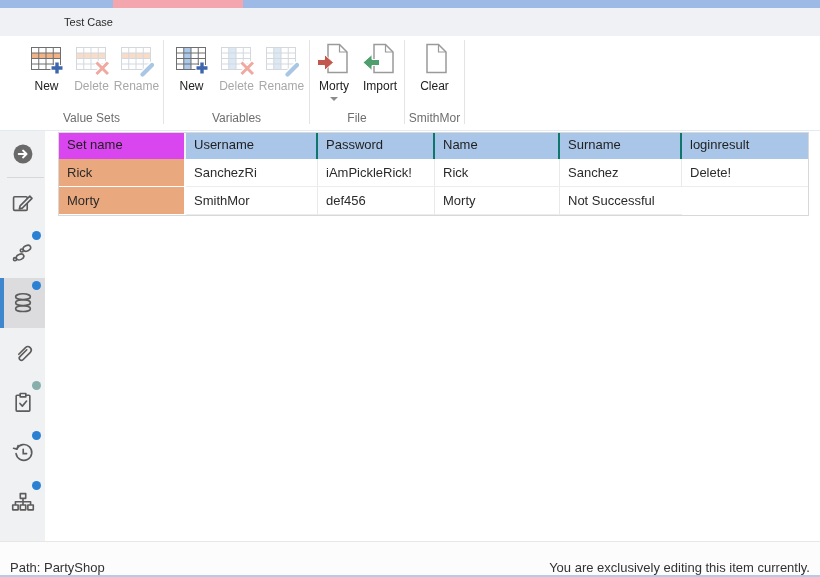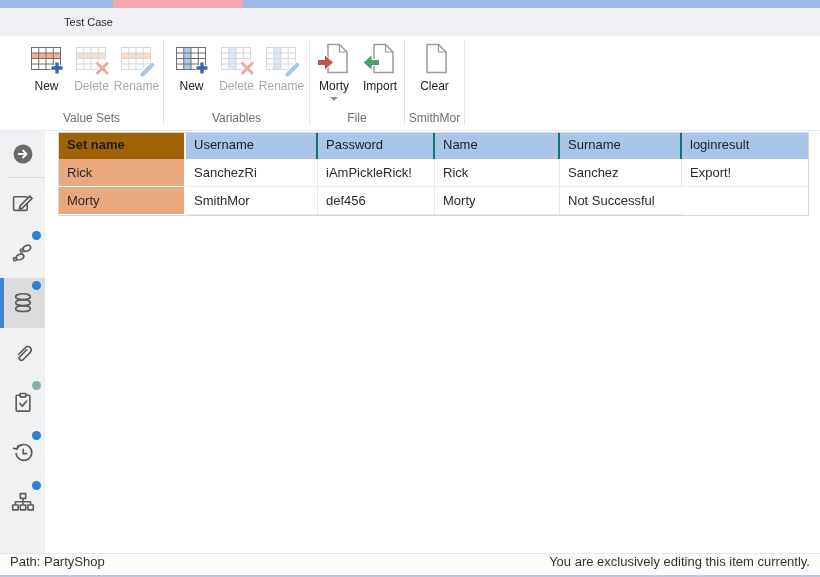--- a/index.html
+++ b/index.html
@@ -46,30 +46,30 @@
   .badge.teal { background:#87aeab; }
 
   .content { flex:1; padding:1px 0 0 13px; background:#fff; }
 
   
   .datatable { display:grid; grid-template-columns:127px 132px 117px 125px 122px 126px; grid-template-rows:26px 28px 28px;
                border:1px solid #d8d8d8; width:751px; }
   .hcell { background:#a9c6e8; color:#1f1f1f; font-size:13px; line-height:24px; padding-left:8px;
            border-right:2px solid #0f766e; white-space:nowrap; overflow:hidden; }
   .hcell.last { border-right:none; }
-  .hcell.first { background:#a16207; border-right:2px solid #f3f3f3;font-weight:bold; }
+  .hcell.first { background:#d946ef; border-right:2px solid #f3f3f3; }
   .ncell { background:#e9a87d; color:#2b2b2b; font-size:13px; line-height:27px; padding-left:8px;
            border-right:2px solid #ffffff; border-bottom:1px solid #ffffff; white-space:nowrap; }
   .dcell { background:#ffffff; color:#2b2b2b; font-size:13px; line-height:27px; padding-left:8px;
            border-right:1px solid #e9e9e9; border-bottom:1px solid #ececec; white-space:nowrap; }
   .dcell.last { border-right:none; }
 
   
-  .statusbar { height:24px; flex:none; background:#fcfcfd; border-top:1px solid #e7e7e7; border-bottom:2px solid #b6cbe7;
-               display:flex; justify-content:space-between; align-items:flex-start; padding:0 10px; font-size:13px; color:#333; }
+  .statusbar { height:36px; flex:none; background:#fcfcfd; border-top:1px solid #e7e7e7; border-bottom:2px solid #b6cbe7;
+               display:flex; justify-content:space-between; align-items:flex-end; padding:0 10px; font-size:13px; color:#333; }
   svg { display:block; }
 </style>
 </head>
 <body>
 
 <div class="app">
 
   <div class="accent">
     <div class="accent-pink"></div>
   </div>
@@ -289,21 +289,21 @@
         <div class="hcell">Password</div>
         <div class="hcell">Name</div>
         <div class="hcell">Surname</div>
         <div class="hcell last">loginresult</div>
 
         <div class="ncell">Rick</div>
         <div class="dcell">SanchezRi</div>
         <div class="dcell">iAmPickleRick!</div>
         <div class="dcell">Rick</div>
         <div class="dcell">Sanchez</div>
-        <div class="dcell last">Export!</div>
+        <div class="dcell last">Delete!</div>
 
         <div class="ncell">Morty</div>
         <div class="dcell">SmithMor</div>
         <div class="dcell">def456</div>
         <div class="dcell">Morty</div>
         <div class="dcell last">Not Successful</div>
       </div>
     </div>
   </div>
 

